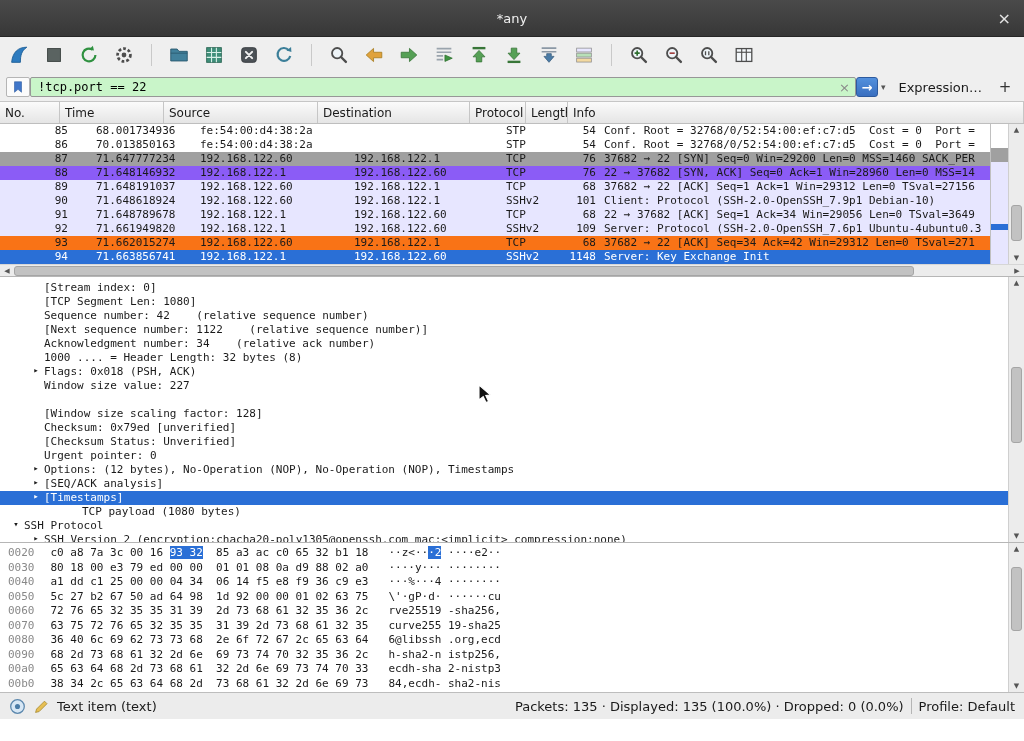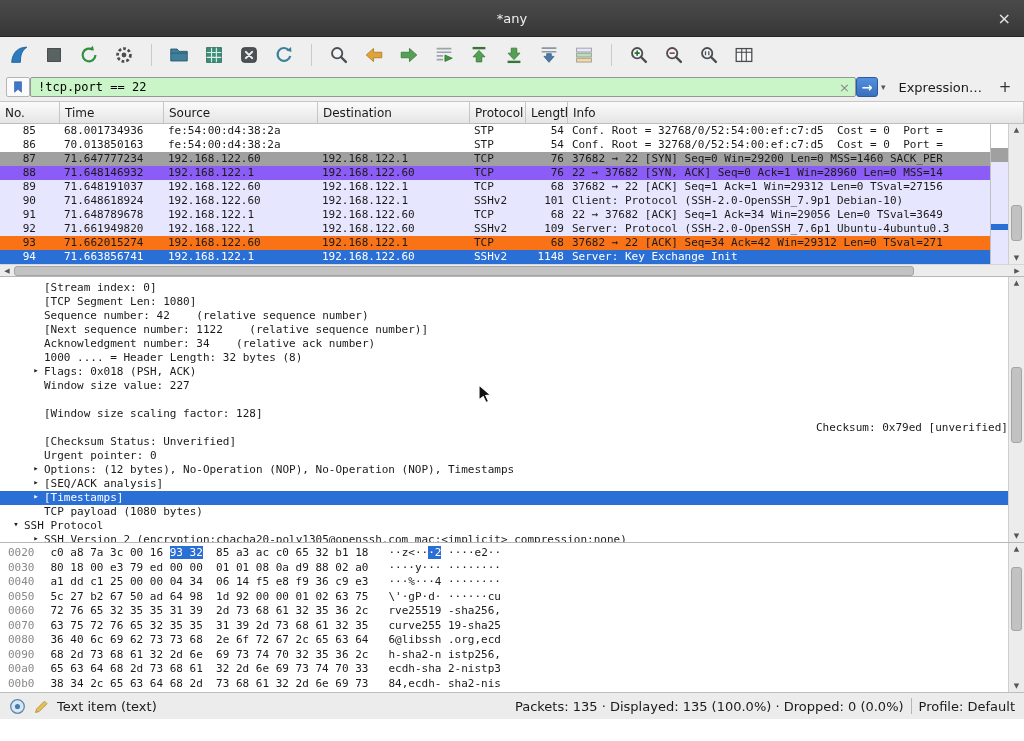--- a/index.html
+++ b/index.html
@@ -46,21 +46,21 @@
   .plheader{height:22px;flex:0 0 22px;display:flex;background:linear-gradient(#fbfbfb,#e5e5e5);
     border-bottom:1px solid #bebebe;font-size:12px;align-items:stretch;box-sizing:border-box;}
   .ph{padding-left:5px;border-right:1px solid #c6c6c6;display:flex;align-items:center;
     box-sizing:border-box;overflow:hidden;white-space:nowrap;}
   .cw0{flex:0 0 60px;}.cw1{flex:0 0 104px;}.cw2{flex:0 0 154px;}.cw3{flex:0 0 152px;}
   .cw4{flex:0 0 56px;}.cw5{flex:0 0 42px;}.cw6{flex:1 1 auto;min-width:0;}
   .plbody{height:140px;flex:0 0 140px;display:flex;}
   .prows{flex:1;min-width:0;overflow:hidden;}
   .prow{display:flex;height:14px;line-height:14px;font:11px "DejaVu Sans Mono",monospace;white-space:pre;}
   .pc{overflow:hidden;box-sizing:border-box;padding-left:4px;color:inherit;}
-  .pc.no-cell{text-align:right;padding-right:24px;padding-left:0;}
+  .pc.no-cell{text-align:right;padding-right:24px;padding-left:0;margin-left:32px;}
   .pc.len-cell{text-align:right;padding-right:4px;padding-left:0;}
   .minimap{flex:0 0 18px;border-left:1px solid #c0c0c0;display:flex;flex-direction:column;box-sizing:border-box;}
 
   
   .vsb{flex:0 0 16px;background:#ececec;border-left:1px solid #cfcfcf;position:relative;box-sizing:border-box;}
   .sbarrow{position:absolute;left:0;width:15px;height:12px;display:flex;align-items:center;
     justify-content:center;font-size:7px;color:#555;user-select:none;}
   .sbarrow.top{top:0;}.sbarrow.bottom{bottom:0;}
   .vsb .thumb{position:absolute;left:2px;right:2px;background:#c2c2c2;border:1px solid #a5a5a5;border-radius:3px;}
   .hsb{height:12px;flex:0 0 12px;background:#ececec;border-top:1px solid #d6d6d6;
@@ -365,27 +365,27 @@
         <div class="dline" style="padding-left: 28px;"><span class="darr"></span><span class="dtext">[Stream index: 0]</span></div>
         <div class="dline" style="padding-left: 28px;"><span class="darr"></span><span class="dtext">[TCP Segment Len: 1080]</span></div>
         <div class="dline" style="padding-left: 28px;"><span class="darr"></span><span class="dtext">Sequence number: 42    (relative sequence number)</span></div>
         <div class="dline" style="padding-left: 28px;"><span class="darr"></span><span class="dtext">[Next sequence number: 1122    (relative sequence number)]</span></div>
         <div class="dline" style="padding-left: 28px;"><span class="darr"></span><span class="dtext">Acknowledgment number: 34    (relative ack number)</span></div>
         <div class="dline" style="padding-left: 28px;"><span class="darr"></span><span class="dtext">1000 .... = Header Length: 32 bytes (8)</span></div>
         <div class="dline" style="padding-left: 28px;"><span class="darr">▸</span><span class="dtext">Flags: 0x018 (PSH, ACK)</span></div>
         <div class="dline" style="padding-left: 28px;"><span class="darr"></span><span class="dtext">Window size value: 227</span></div>
         <div class="dline" style="padding-left: 28px; flex-direction: column;"><span class="darr"></span><span class="dtext">[Calculated window size: 29056]</span></div>
         <div class="dline" style="padding-left: 28px; text-align: right;"><span class="darr"></span><span class="dtext">[Window size scaling factor: 128]</span></div>
-        <div class="dline" style="padding-left: 28px; justify-content: space-between;"><span class="darr"></span><span class="dtext">Checksum: 0x79ed [unverified]</span></div>
+        <div class="dline" style="padding-left: 28px;"><span class="darr"></span><span class="dtext">Checksum: 0x79ed [unverified]</span></div>
         <div class="dline" style="padding-left: 28px;"><span class="darr"></span><span class="dtext">[Checksum Status: Unverified]</span></div>
         <div class="dline" style="padding-left: 28px;"><span class="darr"></span><span class="dtext">Urgent pointer: 0</span></div>
         <div class="dline" style="padding-left: 28px;"><span class="darr">▸</span><span class="dtext">Options: (12 bytes), No-Operation (NOP), No-Operation (NOP), Timestamps</span></div>
         <div class="dline" style="padding-left: 28px;"><span class="darr">▸</span><span class="dtext">[SEQ/ACK analysis]</span></div>
         <div class="dline" style="padding-left: 28px; background: rgb(42, 111, 214); color: rgb(255, 255, 255);"><span class="darr">▸</span><span class="dtext">[Timestamps]</span></div>
-        <div class="dline" style="padding-left: 28px;"><span class="darr"></span><span class="dtext">TCP payload (1080 bytes)</span></div>
+        <div class="dline" style="padding-left: 28px; gap: 38px;"><span class="darr"></span><span class="dtext">TCP payload (1080 bytes)</span></div>
         <div class="dline" style="padding-left: 8px;"><span class="darr">▾</span><span class="dtext">SSH Protocol</span></div>
         <div class="dline" style="padding-left: 28px;"><span class="darr">▸</span><span class="dtext">SSH Version 2 (encryption:chacha20-poly1305@openssh.com mac:&lt;implicit&gt; compression:none)</span></div>
       </div>
     <div class="vsb">
       <span class="sbarrow top">▲</span>
       <div class="thumb" style="top:34%;height:28%;"></div>
       <span class="sbarrow bottom">▼</span>
     </div>
   </div>
 

